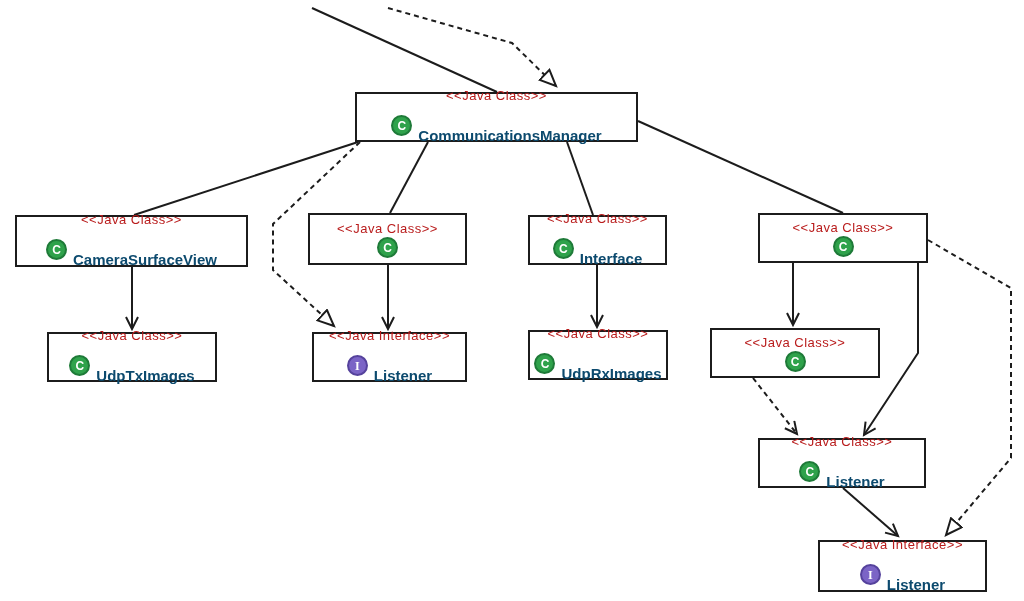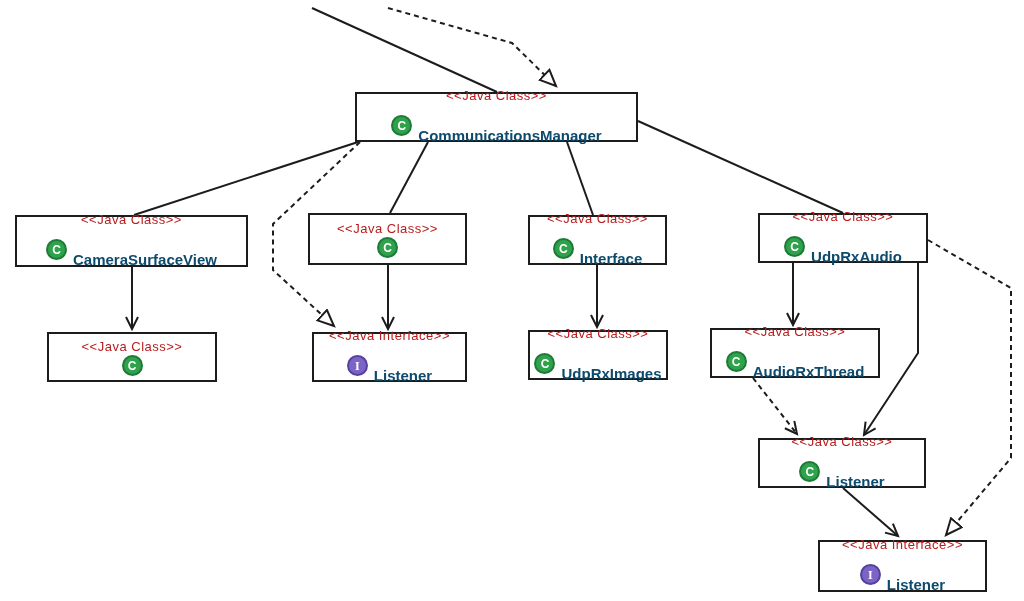--- a/index.html
+++ b/index.html
@@ -134,28 +134,28 @@
     <div class="name-row">
       <span class="badge class-badge">C</span>
       <span class="node-name">Interface</span>
     </div>
   </div>
 
   <div class="uml-node" style="left:758px; top:213px; width:170px; height:50px;">
     <div class="stereotype">&lt;&lt;Java Class&gt;&gt;</div>
     <div class="name-row">
       <span class="badge class-badge">C</span>
-      <span class="node-name">UdpRxAudio</span>
     </div>
   </div>
 
   <div class="uml-node" style="left:47px; top:332px; width:170px; height:50px;">
     <div class="stereotype">&lt;&lt;Java Class&gt;&gt;</div>
     <div class="name-row">
       <span class="badge class-badge">C</span>
+      <span class="node-name">UdpTxImages</span>
     </div>
   </div>
 
   <div class="uml-node" style="left:312px; top:332px; width:155px; height:50px;">
     <div class="stereotype">&lt;&lt;Java Interface&gt;&gt;</div>
     <div class="name-row">
       <span class="badge interface-badge">I</span>
       <span class="node-name">Listener</span>
     </div>
   </div>
@@ -165,21 +165,20 @@
     <div class="name-row">
       <span class="badge class-badge">C</span>
       <span class="node-name">UdpRxImages</span>
     </div>
   </div>
 
   <div class="uml-node" style="left:710px; top:328px; width:170px; height:50px;">
     <div class="stereotype">&lt;&lt;Java Class&gt;&gt;</div>
     <div class="name-row">
       <span class="badge class-badge">C</span>
-      <span class="node-name">AudioRxThread</span>
     </div>
   </div>
 
   <div class="uml-node" style="left:758px; top:438px; width:168px; height:50px;">
     <div class="stereotype">&lt;&lt;Java Class&gt;&gt;</div>
     <div class="name-row">
       <span class="badge class-badge">C</span>
       <span class="node-name">Listener</span>
     </div>
   </div>

